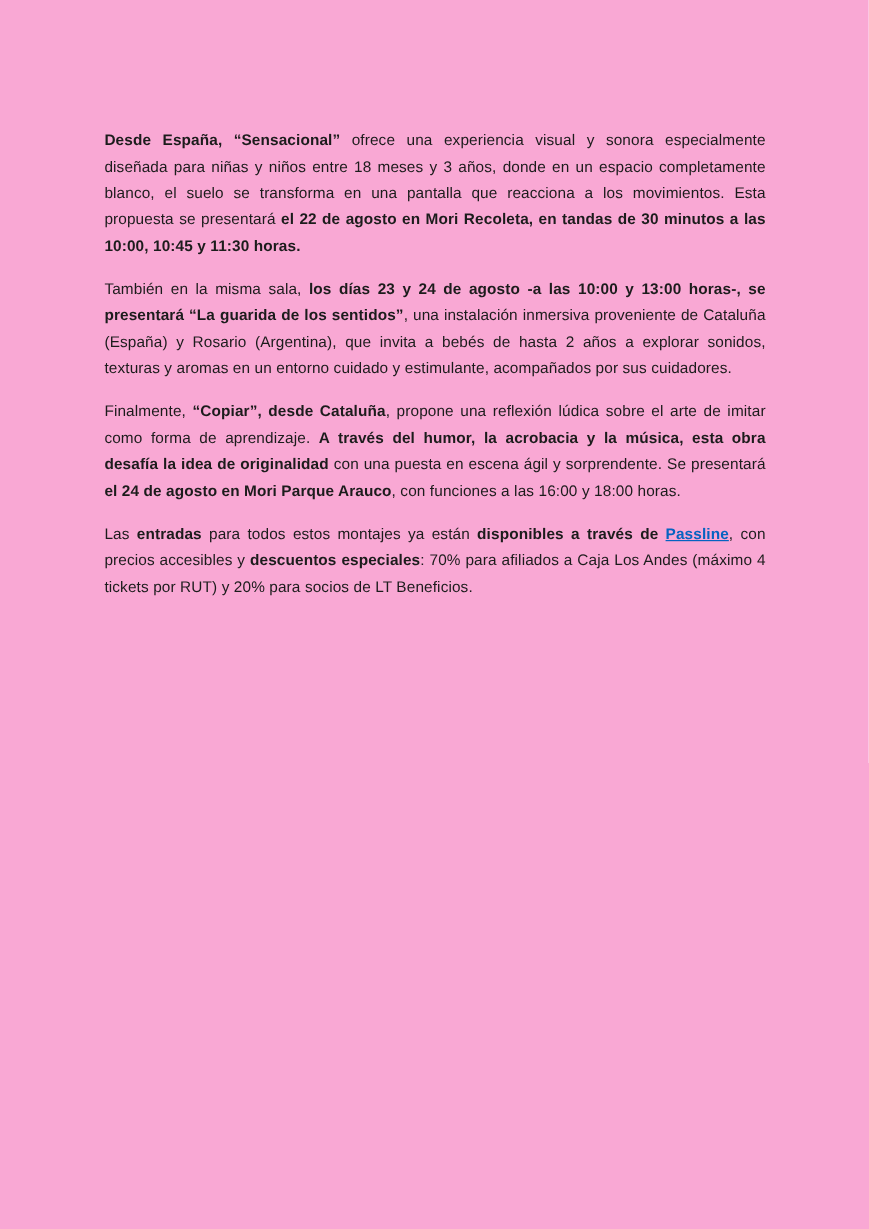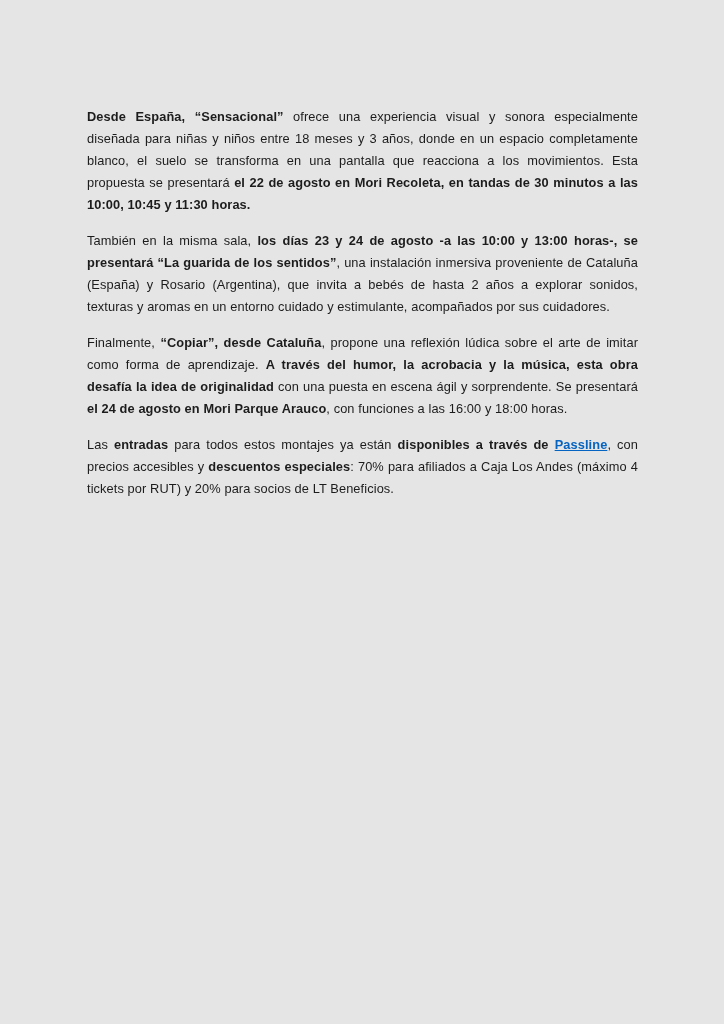--- a/index.html
+++ b/index.html
@@ -4,21 +4,21 @@
 <style>
   html, body {
     margin: 0;
     padding: 0;
     background: #ffffff;
   }
   .page {
     position: relative;
     width: 724px;
     height: 1024px;
-    background: #e5e5e5;
+    background: #f9a8d4;
     overflow: hidden;
     font-family: "Liberation Sans", sans-serif;
   }
   .content {
     position: absolute;
     left: 87px;
     top: 106px;
     width: 551px;
   }
   p.para {

